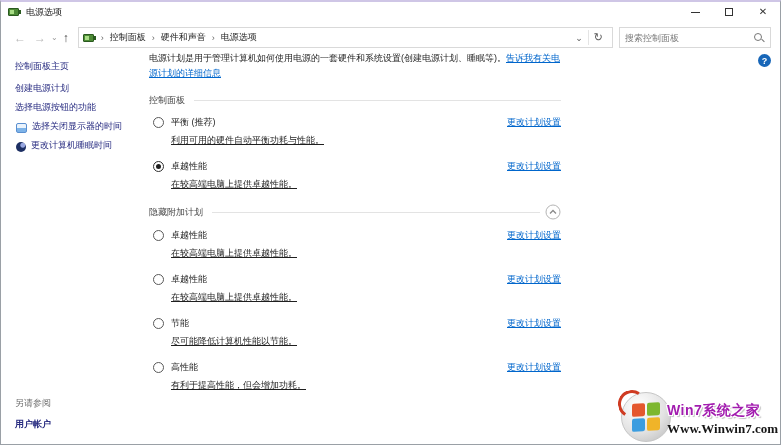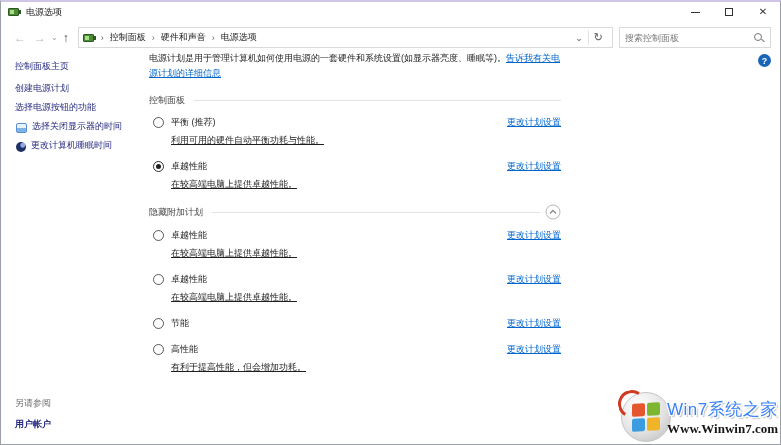--- a/index.html
+++ b/index.html
@@ -82,21 +82,21 @@
          background:radial-gradient(circle at 35% 28%, #ffffff, #e3e3e3 55%, #bdbdbd 95%);
          border:1px solid #c6c6c6; flex:none; display:flex; align-items:center; justify-content:center; z-index:1; }
   .orb::before { content:""; position:absolute; left:-4px; top:-3px; width:22px; height:22px;
                  border:3px solid transparent; border-top-color:#cf3b22; border-left-color:#cf3b22;
                  border-radius:50%; transform:rotate(-12deg); }
   .flag { display:grid; grid-template-columns:13px 13px; grid-template-rows:13px 13px; gap:2px; transform:skewY(-4deg); }
   .flag span { border-radius:2px; }
   .pane-red { background:#e4572e; } .pane-green { background:#7db72f; }
   .pane-blue { background:#3b9de0; } .pane-yellow { background:#f0b429; }
   .wm-text { margin-left:-4px; z-index:2; }
-  .wm-brand { font-size:17px; font-weight:normal; color:#3b82f6; letter-spacing:0.5px; line-height:22px;
+  .wm-brand { font-size:14px; font-weight:bold; color:#a21caf; letter-spacing:0.5px; line-height:22px;
               text-shadow:-1px -1px 0 #fff, 1px -1px 0 #fff, -1px 1px 0 #fff, 1px 1px 0 #fff, 2px 2px 1px rgba(0,0,0,.25); }
   .wm-url { font-family:"Liberation Serif","DejaVu Serif",serif; font-weight:bold; font-size:13px; color:#161616;
             text-align:center; line-height:15px; }
 </style>
 </head>
 <body>
 
 <div class="window">
 
   <div class="titlebar">
@@ -161,21 +161,21 @@
       <span class="sleep-ic"></span>
       <span>更改计算机睡眠时间</span>
     </div>
     <div class="see-also">
       <div class="hdr">另请参阅</div>
       <div class="lnk">用户帐户</div>
     </div>
   </div>
 
   <div class="content">
-    <p class="desc"><span>电源计划是用于管理计算机如何使用电源的一套硬件和系统设置(如显示器亮度、睡眠等)。</span><a>告诉我有关电源计划的详细信息</a></p>
+    <p class="desc"><span>电源计划是用于管理计算机如何使用电源的一套硬件和系统设置(创建电源计划、睡眠等)。</span><a>告诉我有关电源计划的详细信息</a></p>
 
     <div class="section-header">
       <span>控制面板</span>
       <span class="rule"></span>
     </div>
 
     <div class="plan-row">
       <div class="plan-main">
         <span class="radio"></span>
         <div>
@@ -228,20 +228,21 @@
         </div>
       </div>
       <a class="plan-action">更改计划设置</a>
     </div>
 
     <div class="plan-row">
       <div class="plan-main">
         <span class="radio"></span>
         <div>
           <div class="plan-name">节能</div>
+          <div class="plan-desc">尽可能降低计算机性能以节能。</div>
         </div>
       </div>
       <a class="plan-action">更改计划设置</a>
     </div>
 
     <div class="plan-row">
       <div class="plan-main">
         <span class="radio"></span>
         <div>
           <div class="plan-name">高性能</div>

